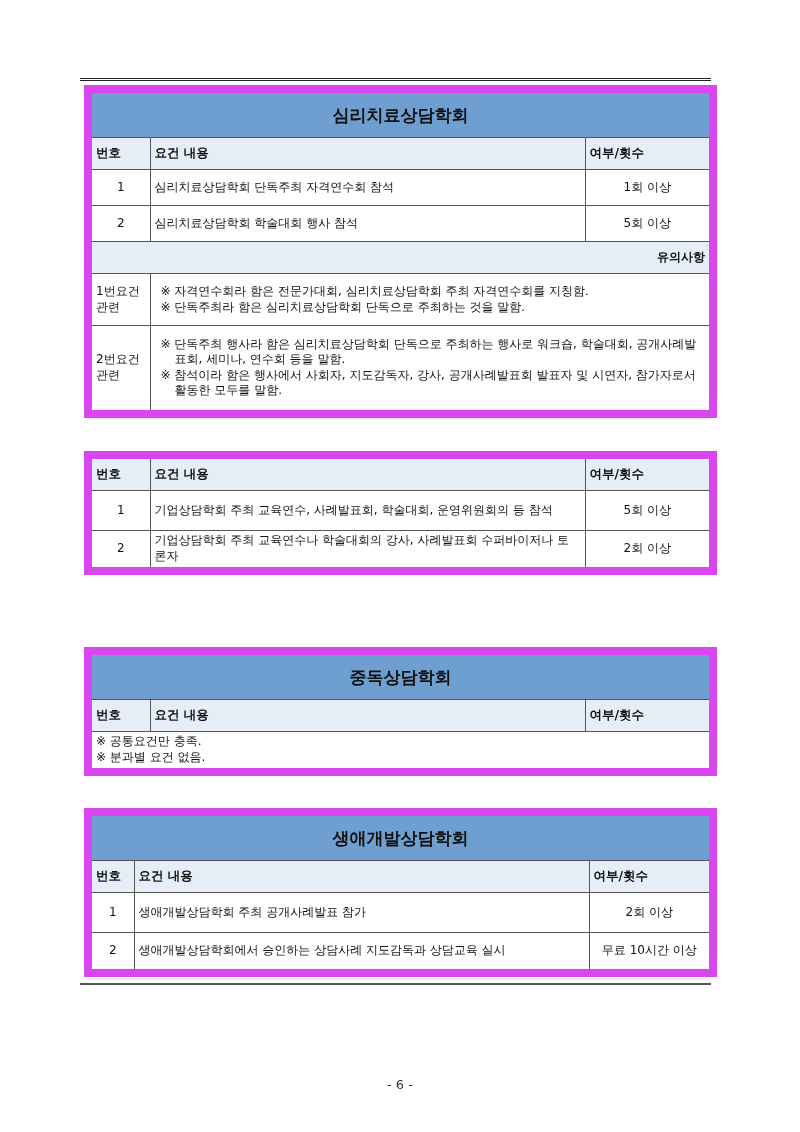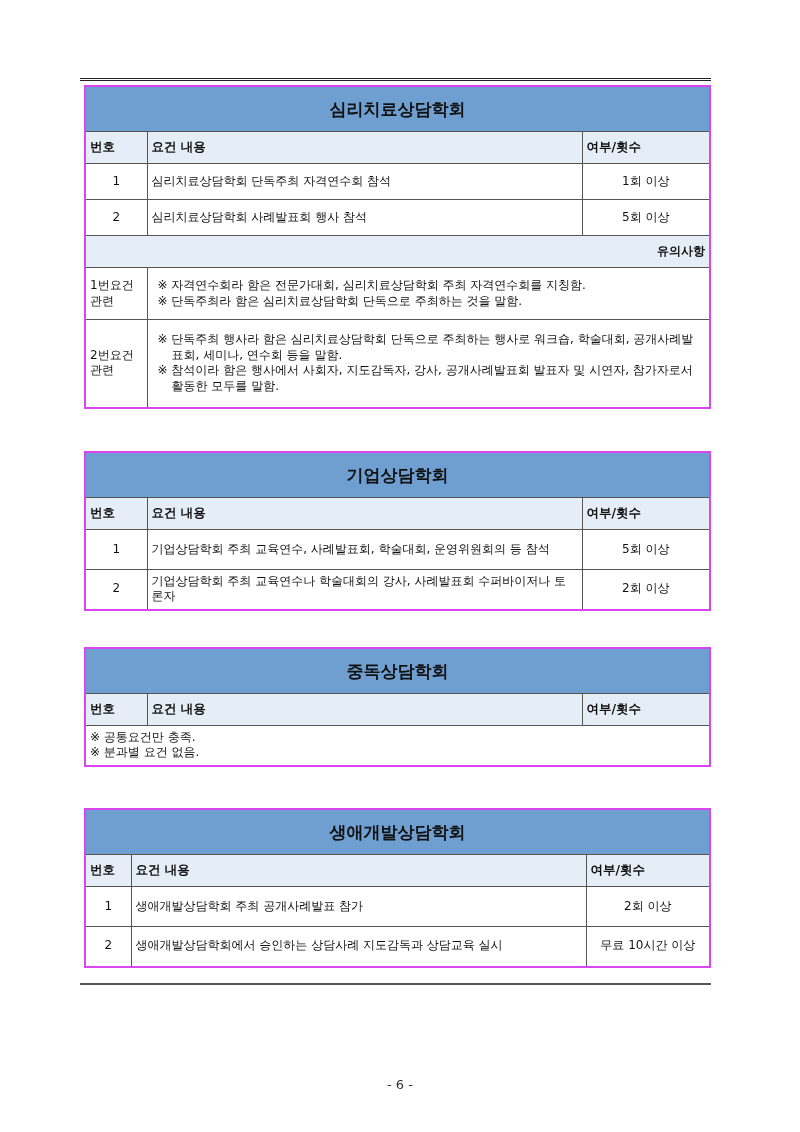--- a/index.html
+++ b/index.html
@@ -1,20 +1,20 @@
 <!DOCTYPE html>
 <html><head>
 <meta charset="utf-8">
 <style>
   html, body { margin:0; padding:0; background:#ffffff; }
   body { width:800px; height:1132px; position:relative; font-family:"DejaVu Sans","Liberation Sans",sans-serif; color:#111; }
   .rule { position:absolute; left:80px; width:631px; border-top:2px solid #222; }
   .rule.top { top:78px; border-top:3px double #222; height:0; }
   .rule.bottom { top:983px; border-top:2px solid #555; }
-  table.req { position:absolute; left:84px; width:627px; border-collapse:collapse; border:2px solid #d946ef; table-layout:fixed; font-size:12px; }
+  table.req { position:absolute; left:84px; width:627px; border-collapse:collapse; border:8px solid #d946ef; table-layout:fixed; font-size:12px; }
   table.req td { border:1px solid #555; padding:2px 4px; vertical-align:middle; line-height:1.3; }
   .title-row td { background:#6f9fd0; text-align:center; font-size:17px; font-weight:bold; height:40px; color:#111; }
   .head-row td { background:#e5edf7; text-align:left; font-weight:bold; height:27px; font-size:12.5px; }
   .num { text-align:center; }
   .cnt { text-align:center; }
   .notes-head td { background:#e5edf7; text-align:right; font-weight:bold; height:27px; }
   .note-label { text-align:left; }
   .note-line { display:block; padding-left:14px; text-indent:-14px; }
   .plain-notes td { padding:3px 2px; }
   .page-num { position:absolute; top:1077px; left:0; width:800px; text-align:center; font-size:13px; color:#333; }
@@ -39,21 +39,21 @@
     <td>요건 내용</td>
     <td>여부/횟수</td>
   </tr>
   <tr style="height:36px">
     <td class="num">1</td>
     <td>심리치료상담학회 단독주최 자격연수회 참석</td>
     <td class="cnt">1회 이상</td>
   </tr>
   <tr style="height:36px">
     <td class="num">2</td>
-    <td>심리치료상담학회 사례발표회 행사 참석</td>
+    <td>심리치료상담학회 학술대회 행사 참석</td>
     <td class="cnt">5회 이상</td>
   </tr>
   <tr class="notes-head">
         <td colspan="3">유의사항</td>
       </tr>
   <tr style="height:52px">
     <td class="note-label">1번요건 관련</td>
     <td colspan="2" style="padding-left:10px">
       <span class="note-line">※ 자격연수회라 함은 전문가대회, 심리치료상담학회 주최 자격연수회를 지칭함.</span>
       <span class="note-line">※ 단독주최라 함은 심리치료상담학회 단독으로 주최하는 것을 말함.</span>
@@ -69,23 +69,20 @@
 </tbody>
   </table>
 
 <table class="req" style="top:451px;">
   <colgroup>
       <col style="width:62px">
       <col style="width:435px">
       <col style="width:128px">
     </colgroup>
   <tbody>
-      <tr class="title-row">
-        <td colspan="3">기업상담학회</td>
-      </tr>
   <tr class="head-row">
     <td>번호</td>
     <td>요건 내용</td>
     <td>여부/횟수</td>
   </tr>
   <tr style="height:40px">
     <td class="num">1</td>
     <td>기업상담학회 주최 교육연수, 사례발표회, 학술대회, 운영위원회의 등 참석</td>
     <td class="cnt">5회 이상</td>
   </tr>

